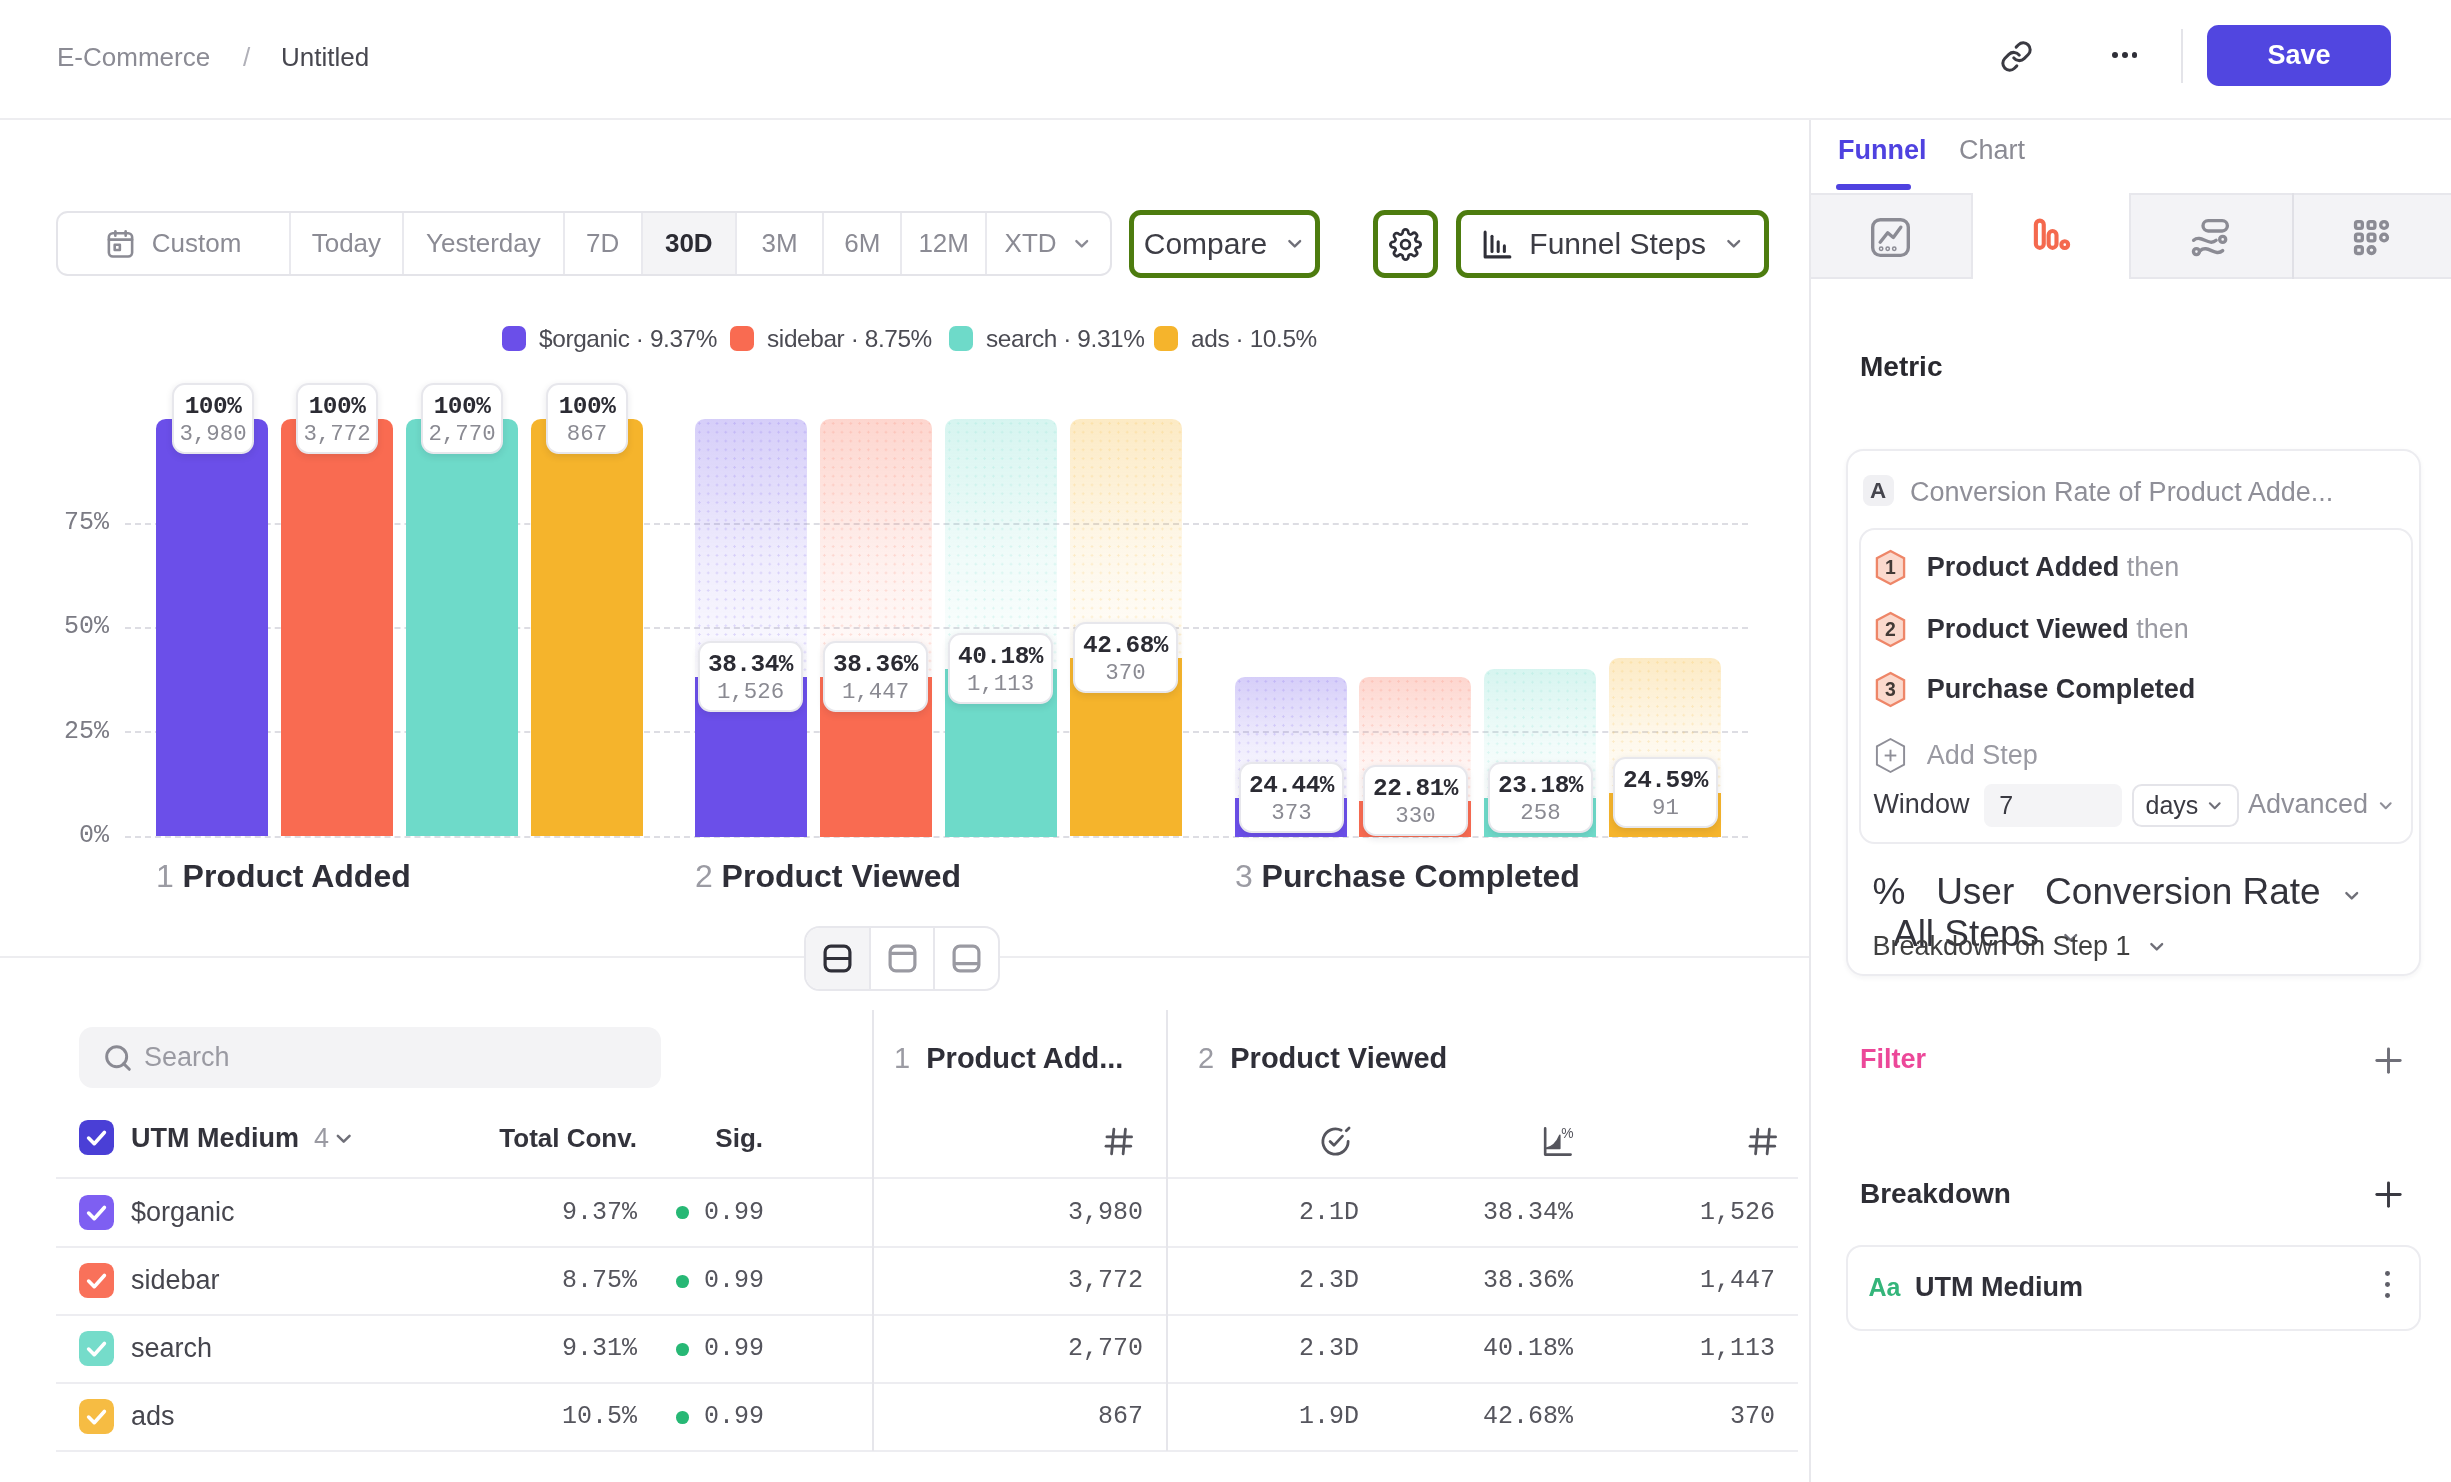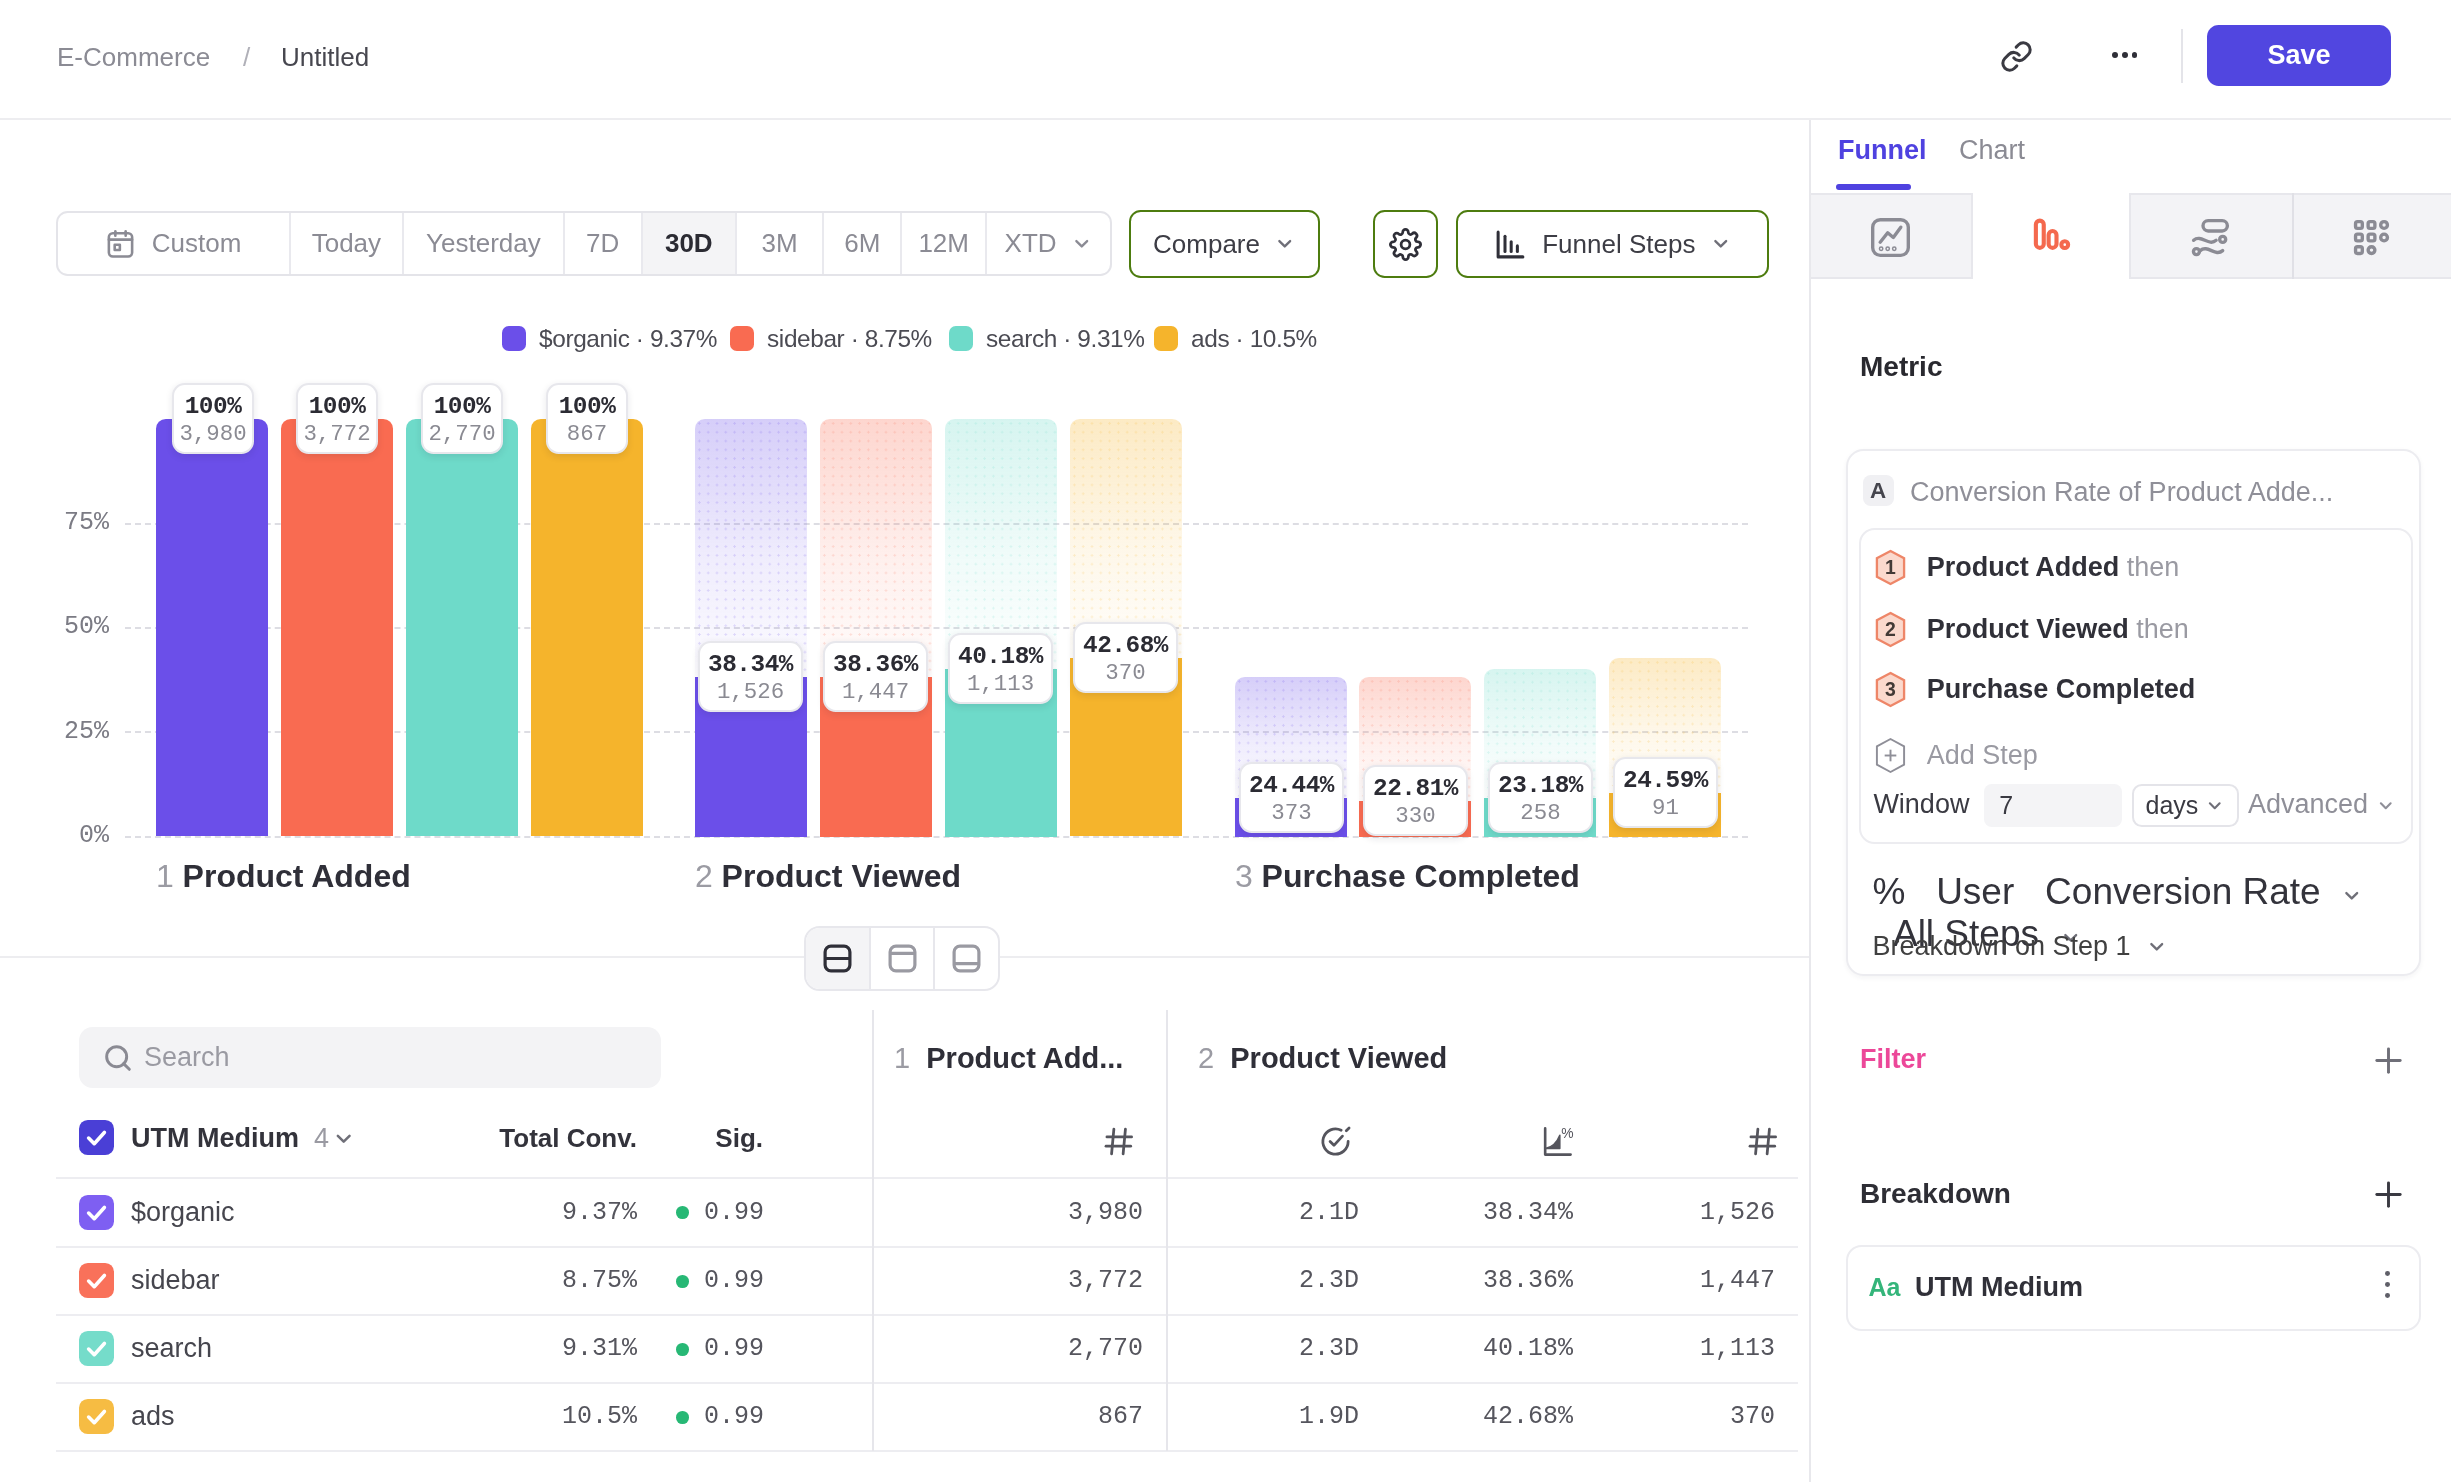--- a/index.html
+++ b/index.html
@@ -14,21 +14,21 @@
 .ylab { position:absolute; width:68px; text-align:right; font-family:"Liberation Mono", monospace; font-size:25px; color:#7b7b84; }
 .glab { position:absolute; font-size:32px; color:#2f2f38; font-weight:700; }
 .glab .n { color:#9b9ba3; font-weight:400; margin-right:8.8px; }
 
 .leg-item { position:absolute; top:326px; display:flex; align-items:center; font-size:24.4px; letter-spacing:-0.4px; color:#4b4b53; height:25px; }
 .leg-item .sw { width:24.4px; height:24.4px; border-radius:6.8px; margin-right:12.7px; }
 
 .seg { position:absolute; left:56px; top:211px; width:1056px; height:65px; border:2px solid #e4e4e9; border-radius:11.7px; display:flex; background:#fff; }
 .seg .s { display:flex; align-items:center; justify-content:center; font-size:26px; color:#8b8b94; border-right:2px solid #e9e9ee; }
 .seg .s:last-child { border-right:none; }
-.btn { position:absolute; height:68px; border:2px solid #4d7c0f; border-radius:11.7px; background:#fff; display:flex; align-items:center; justify-content:center; font-size:26px; color:#3d3d45; }
+.btn { position:absolute; height:68px; border:5px solid #4d7c0f; border-radius:11.7px; background:#fff; display:flex; align-items:center; justify-content:center; font-size:30px; color:#3d3d45; }
 
 .cbx { position:absolute; width:35px; height:35px; border-radius:8.8px; }
 .cbx svg { position:absolute; left:3.9px; top:3.9px; }
 .rowline { position:absolute; left:56px; width:1742px; border-top:2px solid #ededf1; }
 .vline { position:absolute; width:2px; background:#e6e6eb; }
 .num { font-family:"Liberation Mono", monospace; font-size:25px; color:#55555d; position:absolute; text-align:right; }
 .rname { position:absolute; font-size:27px; color:#46464e; }
 
 .sb-card { position:absolute; border:2px solid #ececf0; border-radius:17.6px; background:#fff; }
 </style>

